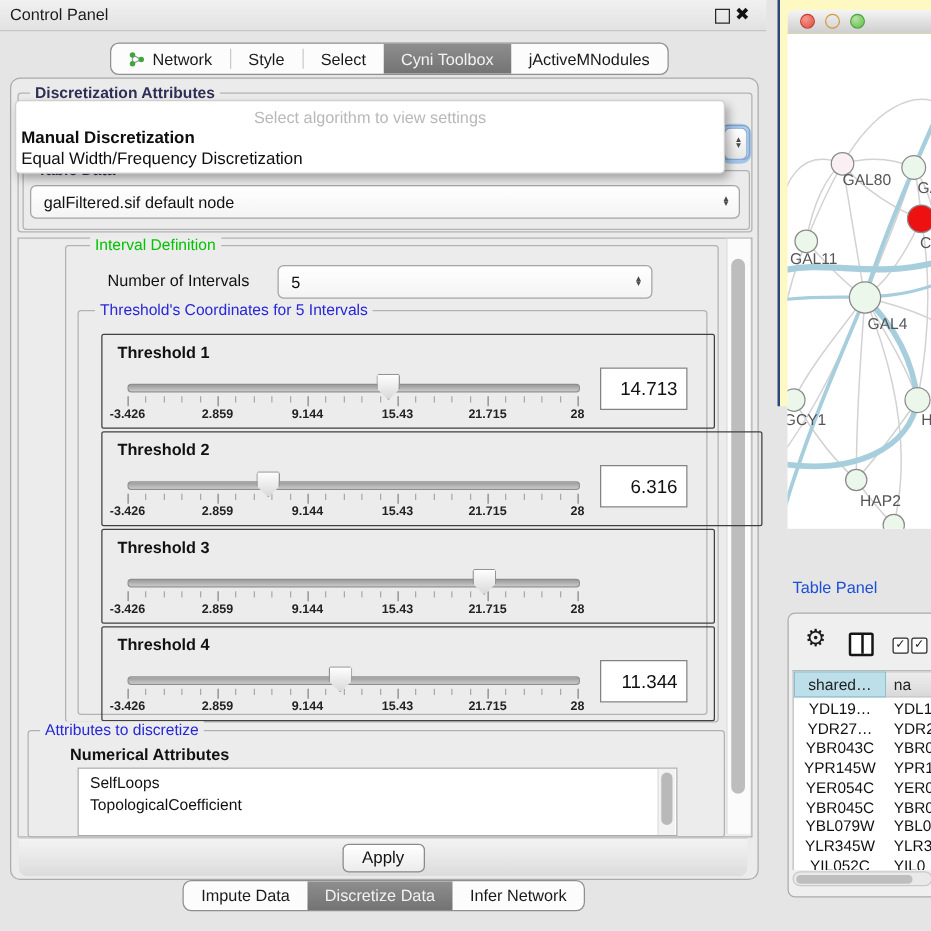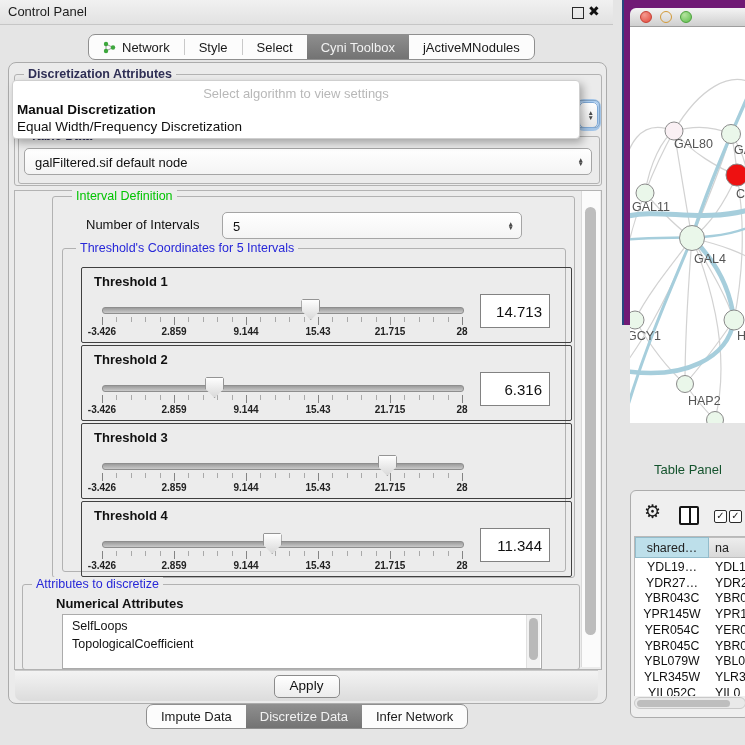--- a/index.html
+++ b/index.html
@@ -84,31 +84,31 @@
   #attr-scroll{position:absolute;right:1px;top:0;width:13px;height:100%;background:#F2F2F2;border-left:1px solid #E0E0E0;}
   #attr-scroll .thumb{position:absolute;left:2px;top:3px;width:9px;height:42px;background:#B9B9B9;border-radius:5px;}
 
   #apply-strip{left:15px;top:670px;width:583px;height:30px;border-top:1px solid #C9C9C9;
     background:linear-gradient(#F3F3F3,#DCDCDC);border-radius:0 0 7px 7px;}
   #apply-btn{position:absolute;left:50%;top:4px;transform:translateX(-50%);width:64px;height:21px;
     background:linear-gradient(#FFFFFF,#ECECEC);border:1px solid #8B8B8B;border-radius:5px;
     font-size:13.5px;color:#111;text-align:center;line-height:20px;}
 
   
-  #net-frame{left:622px;top:0;width:123px;height:325px;background:#701a75;border-left:2px solid #27477E;box-sizing:border-box;}
+  #net-frame{left:622px;top:0;width:123px;height:325px;background:#fef9c3;border-left:2px solid #27477E;box-sizing:border-box;}
   #net-titlebar{position:absolute;left:6px;top:8px;width:115px;height:18px;
     background:linear-gradient(#F4F4F4,#CFCFCF);border-radius:6px 0 0 0;border-bottom:1px solid #9E9E9E;}
   .light{position:absolute;top:3px;width:12px;height:12px;border-radius:50%;box-sizing:border-box;}
   .light.red{left:10px;background:radial-gradient(circle at 35% 30%,#F49A90,#E3493C);border:1px solid #C63F33;}
   .light.yellow{left:30px;background:radial-gradient(circle at 35% 30%,#FADF9C,#F1B543;);border:1px solid #D29A38;}
   .light.green{left:50px;background:radial-gradient(circle at 35% 30%,#B5E3A0,#5DBE4B);border:1px solid #4CA23C;}
   #network-canvas{position:absolute;left:6px;top:27px;background:#FFFFFF;}
 
   #table-panel-header{left:613px;top:447px;width:132px;height:43px;}
-  #table-panel-header .t{position:absolute;left:21px;top:15px;font-size:13px;color:#14532d;margin-left:20px;}
+  #table-panel-header .t{position:absolute;left:21px;top:15px;font-size:13px;color:#1d4ed8;}
   #table-panel{left:630px;top:490px;width:118px;height:226px;background:#EFEFEF;
     border:1px solid #ACACAC;border-radius:6px;}
   #gear-icon{position:absolute;left:13px;top:11px;font-size:19px;color:#1A1A1A;line-height:19px;}
   #split-icon{position:absolute;left:48px;top:15px;width:16px;height:15px;background:#FFF;border:2px solid #161616;border-radius:2px;}
   #split-icon:after{content:"";position:absolute;left:50%;top:0;width:2px;height:100%;background:#161616;}
   .cb-icon{position:absolute;top:19px;width:11px;height:11px;border:1.4px solid #2B2B2B;border-radius:2px;
     font-size:10px;line-height:10px;text-align:center;color:#1B1B1B;background:#FDFDFD;}
   #tbl{position:absolute;left:3px;top:45px;width:114px;height:160px;overflow:hidden;background:#FFF;border:1px solid #B9B9B9;border-bottom:none;box-sizing:border-box;}
   .hdr-cell{position:absolute;top:0;height:21px;line-height:21px;font-size:12.5px;color:#222;box-sizing:border-box;}
   .hdr-cell.c1{left:0;width:74px;text-align:center;background:#BDDFEA;border:1px solid #93BCCB;}
@@ -222,21 +222,21 @@
       <div class="tick major" style="left: 380px;"></div>
       <div class="tick-lab" style="left: 20px;">-3.426</div>
       <div class="tick-lab" style="left: 92px;">2.859</div>
       <div class="tick-lab" style="left: 164px;">9.144</div>
       <div class="tick-lab" style="left: 236px;">15.43</div>
       <div class="tick-lab" style="left: 308px;">21.715</div>
       <div class="tick-lab" style="left: 380px;">28</div>
       <div class="th-thumb" style="left: 219.291px;"></div>
       <div class="th-value">14.713</div>
     </div>
-    <div class="th-box" style="top: 97px;">
+    <div class="th-box" style="top: 97px; padding-left: 38px;">
       <div class="th-label">Threshold 2</div>
       <div class="th-track"></div>
       <div class="tick major" style="left: 20px;"></div>
       <div class="tick minor" style="left: 34.4px;"></div>
       <div class="tick minor" style="left: 48.8px;"></div>
       <div class="tick minor" style="left: 63.2px;"></div>
       <div class="tick minor" style="left: 77.6px;"></div>
       <div class="tick major" style="left: 92px;"></div>
       <div class="tick minor" style="left: 106.4px;"></div>
       <div class="tick minor" style="left: 120.8px;"></div>

